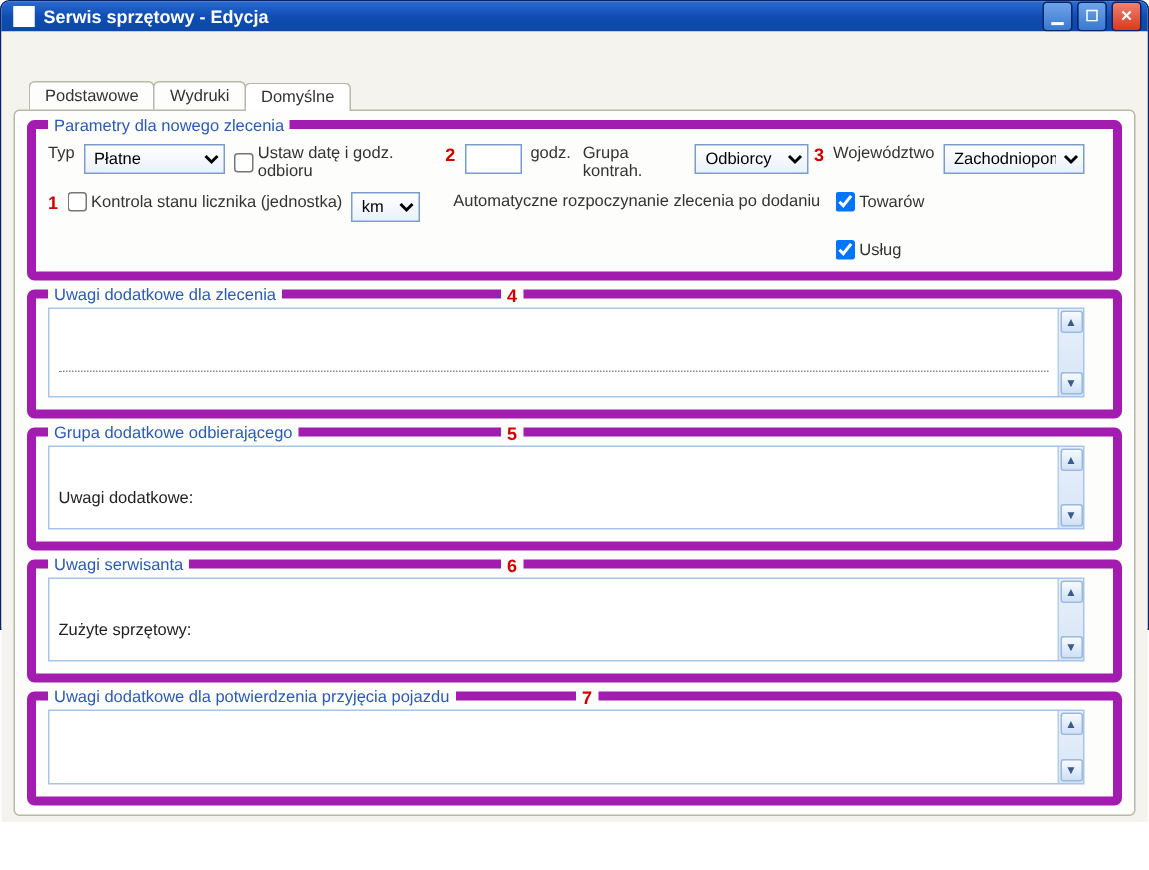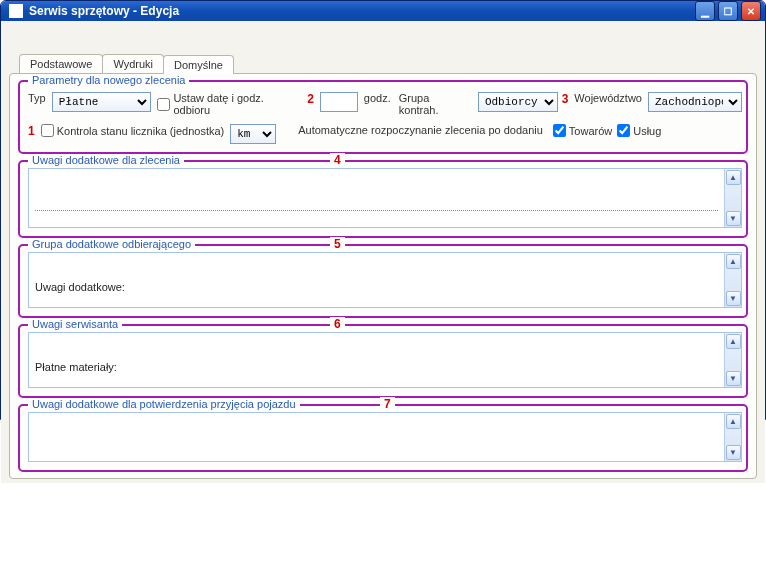--- a/index.html
+++ b/index.html
@@ -10,32 +10,32 @@
   .titlebar-text { flex: 1; font-weight: bold; font-size: 12px; }
   .win-btns { display: flex; gap: 3px; }
   .win-btn { width: 20px; height: 20px; border: 1px solid #0a246a; border-radius: 3px; display: flex; align-items: center; justify-content: center; font-size: 10px; font-weight: bold; color: #fff; cursor: pointer; }
   .win-btn.min, .win-btn.max { background: linear-gradient(#6fa3e8,#3a79d0); }
   .win-btn.close { background: linear-gradient(#f08070,#d83a1e); }
   .body-area { flex: 1; background: #f4f3ee; display: flex; flex-direction: column; padding: 6px 8px 4px 8px; }
   .tabs { display: flex; gap: 0; margin-left: 10px; margin-top: 27px; }
   .tab { background: #fdfdfb; border: 1px solid #b8b8a8; border-bottom: none; border-radius: 4px 4px 0 0; padding: 3px 10px 3px 10px; cursor: pointer; color: #333; margin-right: -1px; }
   .tab.active { background: #fff; font-weight: normal; position: relative; top: 1px; z-index: 2; }
   .panel { flex: 1; background: #fdfdfb; border: 1px solid #b8b8a8; border-radius: 4px; padding: 6px 8px 6px 8px; display: flex; flex-direction: column; gap: 6px; overflow: hidden; }
-  .fieldset { border: 2px solid #a21caf; border-radius: 5px; padding: 6px 4px 8px 8px; position: relative; }
+  .fieldset { border: 6px solid #a21caf; border-radius: 5px; padding: 6px 19px 8px 8px; position: relative; }
   .legend { position: absolute; top: -8px; left: 8px; background: #fdfdfb; padding: 0 4px; color: #2a5bb8; font-size: 11px; }
   .row { display: flex; align-items: flex-start; gap: 6px; flex-wrap: nowrap; }
   .row + .row { margin-top: 8px; }
   label { color: #333; }
   .num-mark { color: #d40000; font-weight: bold; font-size: 12px; }
-  select, input[type=text] { border: 1px solid #7a9ccc; height: 20px; font-size: 11px; padding: 0 2px; background: #fff; font-family: Liberation Mono, monospace; }
+  select, input[type=text] { border: 1px solid #7a9ccc; height: 20px; font-size: 11px; padding: 0 2px; background: #fff; }
   select { background: linear-gradient(#fff,#eaf1fb); }
   .btn-small { height: 22px; border: 1px solid #7a9ccc; background: linear-gradient(#fefefe,#dfeaf8); border-radius: 3px; padding: 0 8px; cursor: pointer; font-size: 11px; }
   .cb { display: flex; align-items: center; gap: 3px; }
   .cb input { margin: 0; }
-  .group-tight { display: flex; flex-direction: row; gap: 5px; }
+  .group-tight { display: flex; flex-direction: column; gap: 19px; }
   .textarea-wrap { display: flex; border: 1px solid #a8c4e8; background: #fff; }
   .textarea-inner { flex: 1; padding: 4px 6px; font-size: 11px; color: #222; overflow: hidden; white-space: pre-wrap; }
   .dotline { border: none; border-bottom: 1px dotted #888; height: 14px; margin: 0; }
   .sb { width: 17px; background: linear-gradient(#eaf1fb,#d5e4f7); border-left: 1px solid #b7cdea; display: flex; flex-direction: column; justify-content: space-between; align-items: center; }
   .sb-btn { width: 15px; height: 15px; margin: 1px; background: linear-gradient(#f7fbff,#cfe0f6); border: 1px solid #9bb9dd; border-radius: 2px; display:flex; align-items:center; justify-content:center; font-size:8px; color:#3a5a90; cursor:pointer; }
   .footer { display: flex; justify-content: flex-end; gap: 6px; padding-top: 4px; }
   .foot-btn { display: flex; align-items: center; gap: 6px; border: 1px solid #9a9a90; background: linear-gradient(#fefefe,#ececdf); border-radius: 3px; padding: 3px 12px; cursor: pointer; font-size: 11px; }
   .foot-btn .ico { width: 14px; height: 14px; display: inline-flex; align-items: center; justify-content: center; color: #5a5a4a; }
   .uline { text-decoration: underline; }
 </style>
@@ -147,21 +147,21 @@
         </div>
       </div>
 
       <div class="fieldset">
         <div class="legend">
           <span>Uwagi serwisanta</span>
         </div>
         <span class="num-mark" style="position:absolute; top:-9px; left:310px; background:#fdfdfb; padding:0 4px;">6</span>
         <div class="textarea-wrap" style="height:56px;">
           <div class="textarea-inner">
-            <div>Płatne materiały:</div>
+            <div>Zużyte sprzętowy:</div>
             
             
           </div>
           <div class="sb">
             <div class="sb-btn">▲</div>
             <div class="sb-btn">▼</div>
           </div>
         </div>
       </div>
 

